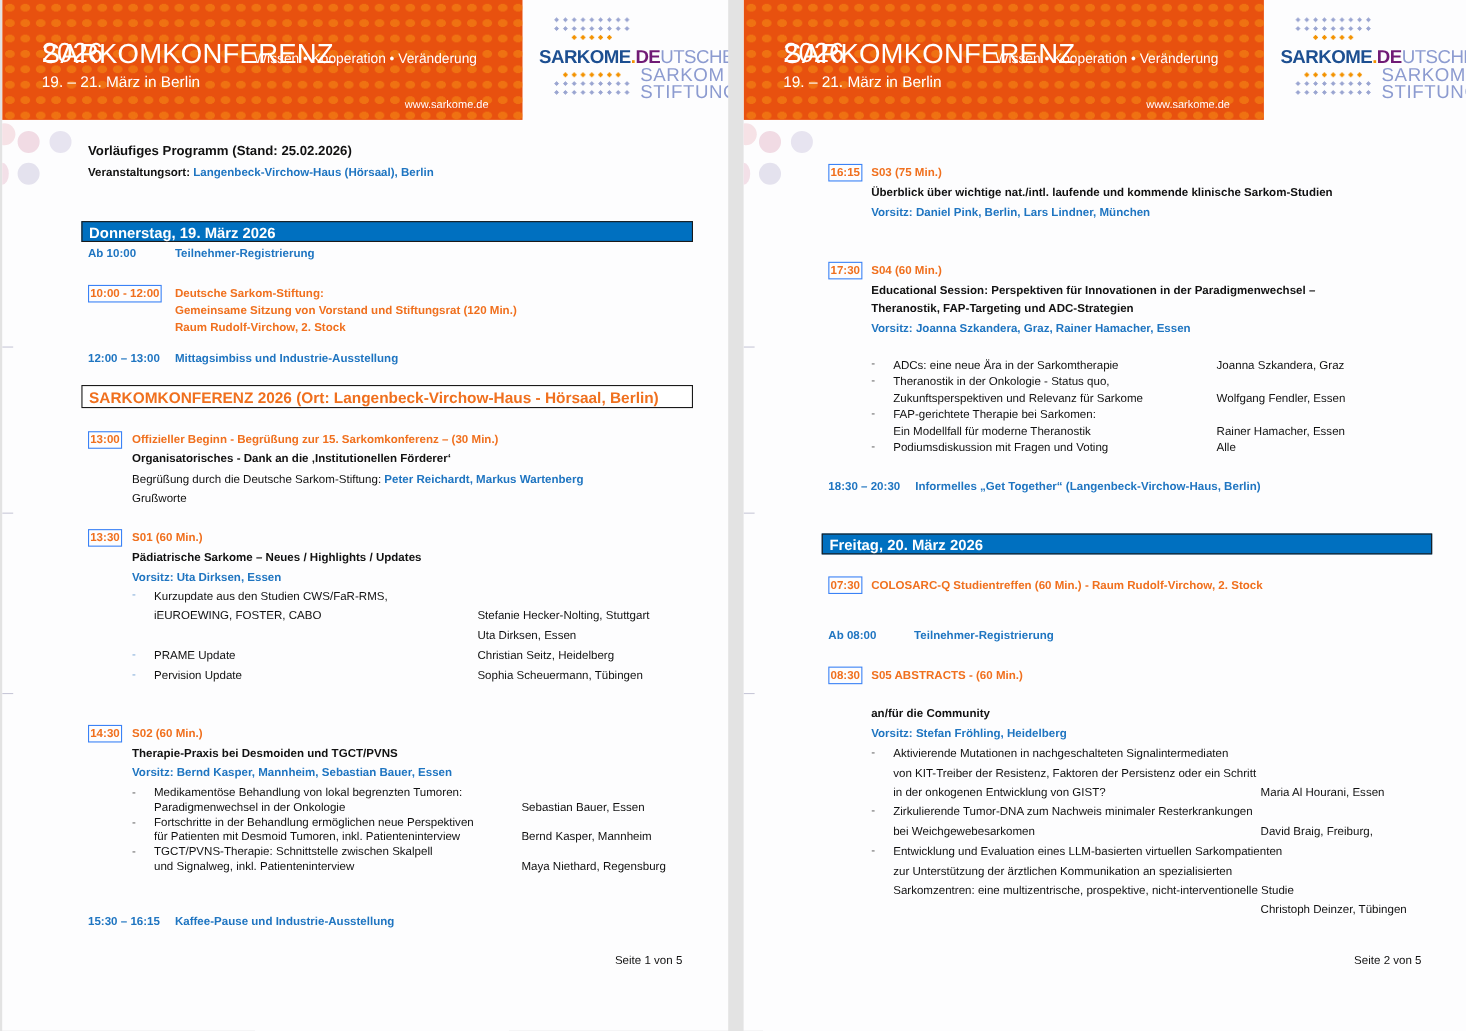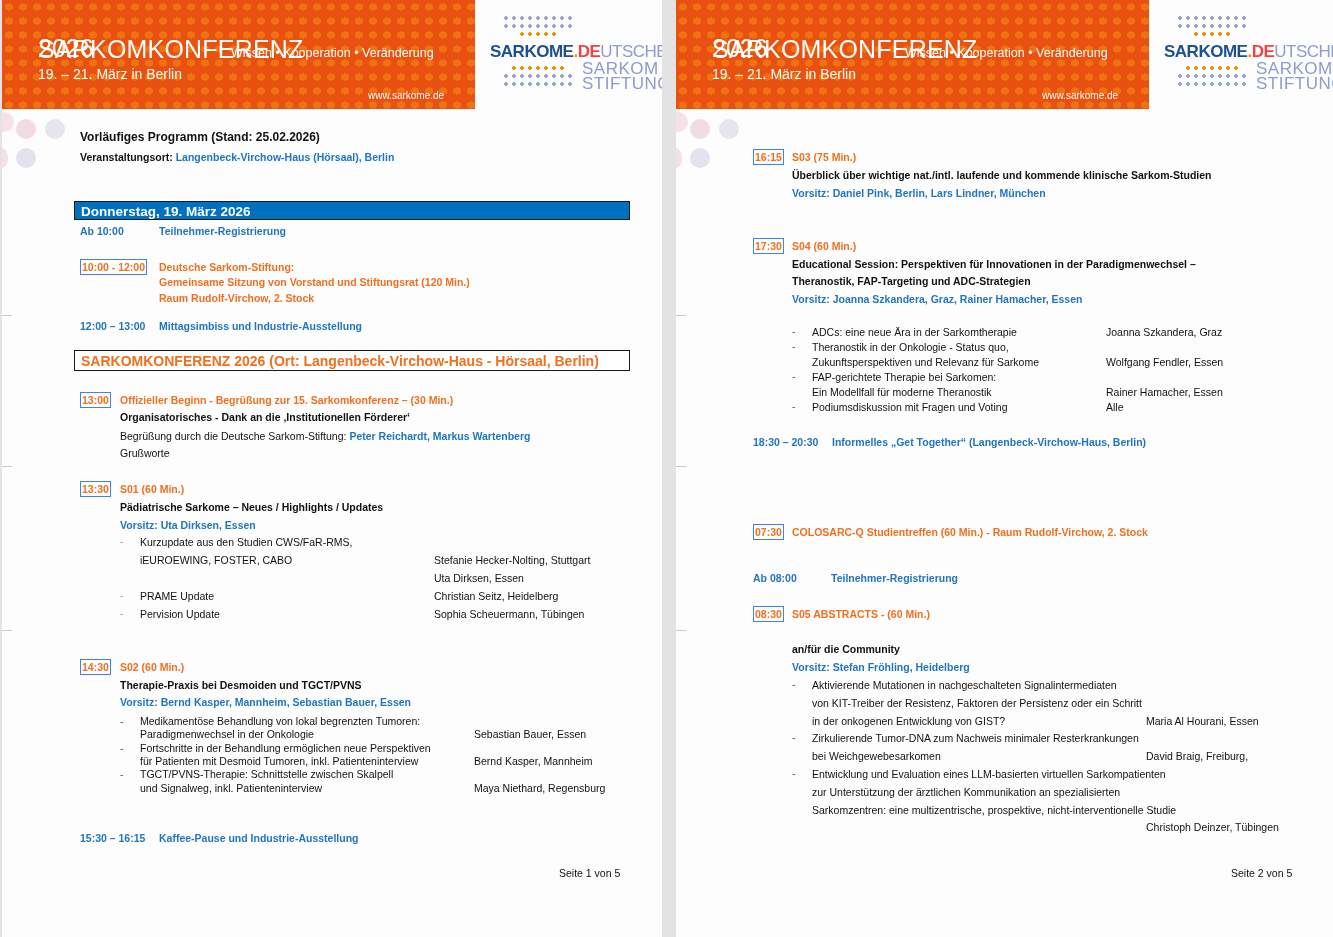--- a/index.html
+++ b/index.html
@@ -32,21 +32,21 @@
   .logo { position:absolute; left:486px; top:14px; width:170px; height:80px; }
   .logo .dots {
     position:absolute; left:14px; width:72px; height:8px;
     background-image: radial-gradient(circle 2.2px at center, #9aa5d1 80%, transparent 85%);
     background-size:8px 8px;
   }
   .logo .dots.warm {
     background-image: radial-gradient(circle 2.4px at center, #f39200 75%, transparent 85%);
   }
   .logo .brand { position:absolute; left:2px; top:28px; font-size:17px; font-weight:bold; letter-spacing:-0.5px; color:#1d4f91; }
-  .logo .brand .de { color:#ef4444; }
+  .logo .brand .de { color:#701a75; }
   .logo .brand .dot { color:#f39200; }
   .logo .brand .utsche { color:#8c9bd0; font-weight:normal; }
   .logo .side { position:absolute; left:94px; font-size:17px; color:#8c9bd0; line-height:16px; letter-spacing:0.5px; }
 
   
   .deco { position:absolute; border-radius:50%; }
 
   .margin-tick { position:absolute; left:0; width:10px; height:1px; background:#c8c8d8; }
 
   
@@ -225,20 +225,21 @@
   <div class="abs black" style="left:136px;top:370px;line-height:15px">FAP-gerichtete Therapie bei Sarkomen:</div>
   <div class="abs black" style="left:136px;top:385px;line-height:15px">Ein Modellfall für moderne Theranostik</div>
   <div class="abs black" style="left:430px;top:385px;line-height:15px">Rainer Hamacher, Essen</div>
   <div class="dash" style="left:116px;top:400px">-</div>
   <div class="abs black" style="left:136px;top:400px;line-height:15px">Podiumsdiskussion mit Fragen und Voting</div>
   <div class="abs black" style="left:430px;top:400px;line-height:15px">Alle</div>
 
   <div class="abs bold blue" style="left:77px;top:435px">18:30 – 20:30</div>
   <div class="abs bold blue" style="left:156px;top:435px">Informelles „Get Together“ (Langenbeck-Virchow-Haus, Berlin)</div>
 
+  <div class="dayhead" style="left:71px;top:485px;width:555px">Freitag, 20. März 2026</div>
 
   <div class="abs bold orange timebox" style="left:77px;top:524px">07:30</div>
   <div class="abs bold orange" style="left:116px;top:525px">COLOSARC-Q Studientreffen (60 Min.) - Raum Rudolf-Virchow, 2. Stock</div>
 
   <div class="abs bold blue" style="left:77px;top:571px">Ab 08:00</div>
   <div class="abs bold blue" style="left:155px;top:571px">Teilnehmer-Registrierung</div>
 
   <div class="abs bold orange timebox" style="left:77px;top:606px">08:30</div>
   <div class="abs bold orange" style="left:116px;top:607px">S05 ABSTRACTS - (60 Min.)</div>
   <div class="abs bold black" style="left:116px;top:642px">an/für die Community</div>

